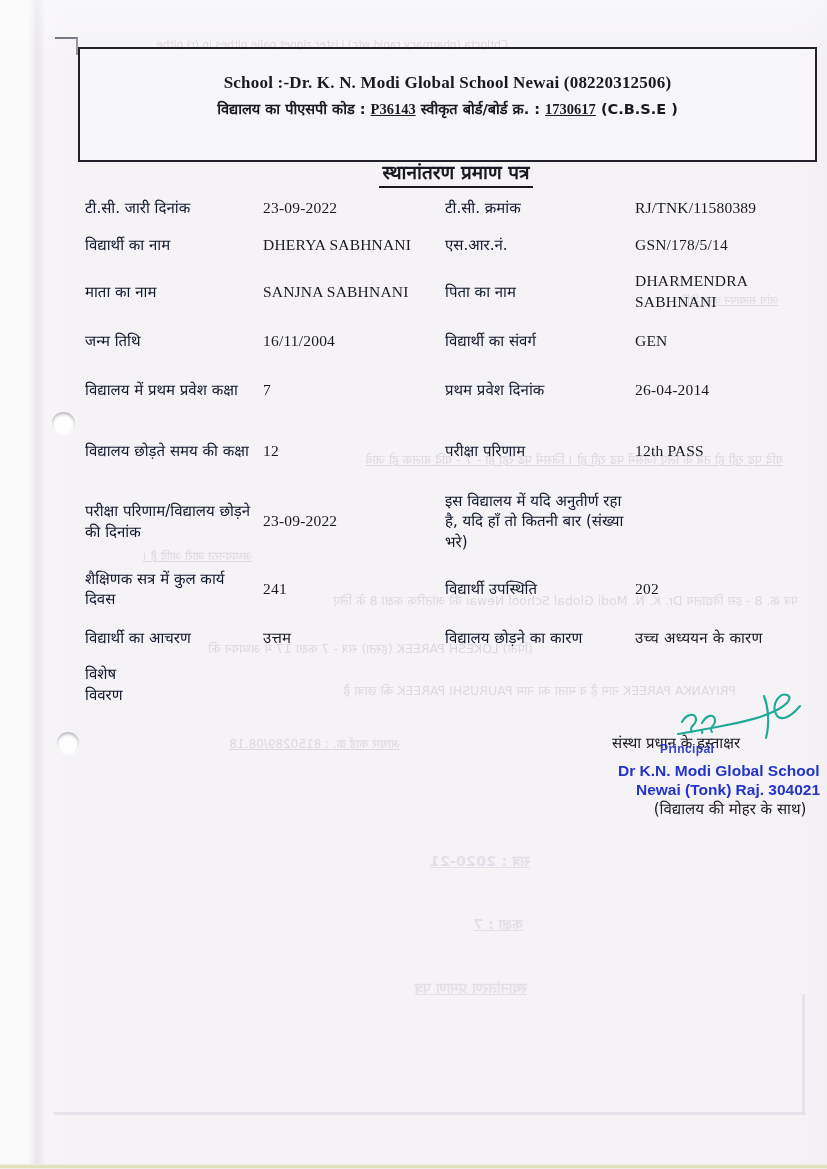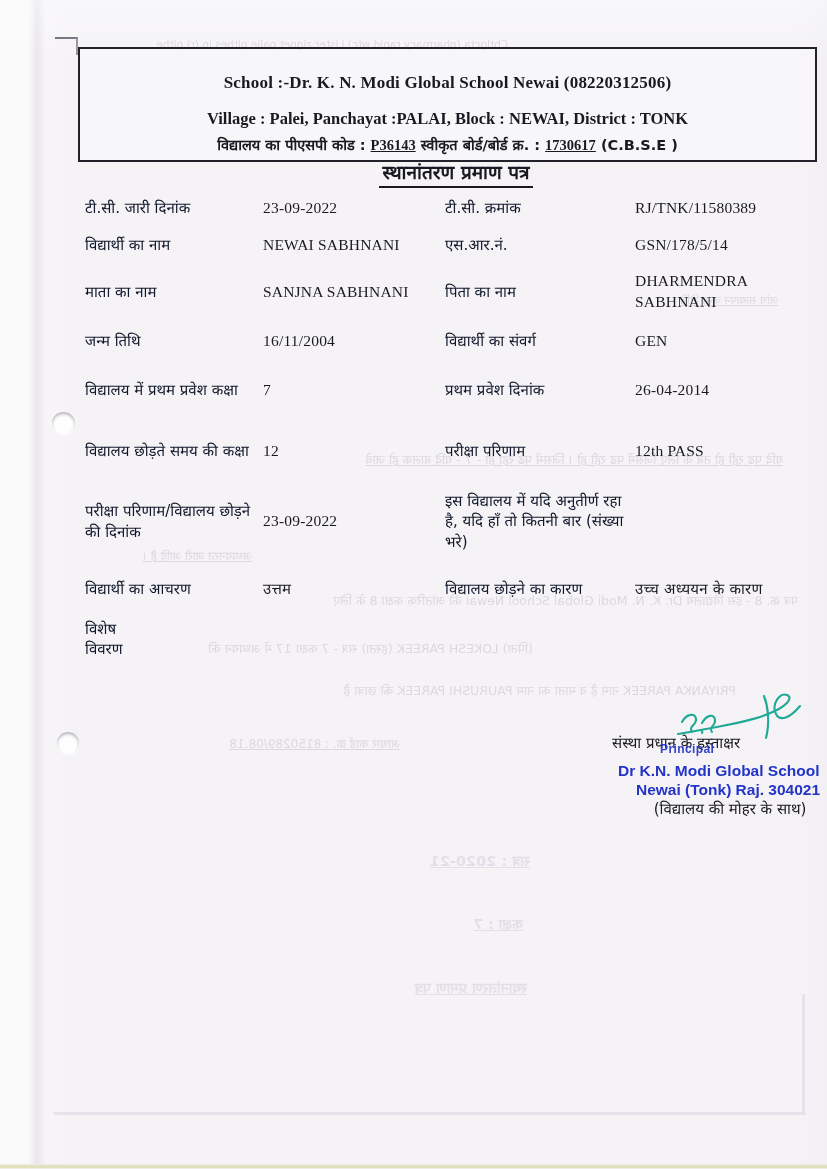--- a/index.html
+++ b/index.html
@@ -106,38 +106,37 @@
       <div class="ghost ghost-g10 u">सत्र : 2020-21</div>
       <div class="ghost ghost-g11 u">कक्षा : 7</div>
       <div class="ghost ghost-g12 u">स्थानांतरण प्रमाण पत्र</div>
     </div>
 
   <div class="hole hole-1"></div>
   <div class="hole hole-2"></div>
 
   <div class="header-box">
     <div class="hb-line1">School :-Dr. K. N. Modi Global School Newai (08220312506)</div>
-    <div class="hb-line2">Village : Palei, Panchayat :PALAI, Block : NEWAI, District : TONK</div>
     <div class="hb-line3"><span>विद्यालय का पीएसपी कोड : </span><span class="code">P36143</span><span>  स्वीकृत बोर्ड/बोर्ड क्र. : </span><span class="code">1730617</span><span> (C.B.S.E )</span></div>
   </div>
 
   <div class="doc-title">
     <span>स्थानांतरण प्रमाण पत्र</span>
   </div>
 
   <div id="form-rows">
       <div class="row">
         <div class="cell lbl">टी.सी. जारी दिनांक</div>
         <div class="cell val">23-09-2022</div>
         <div class="cell lbl">टी.सी. क्रमांक</div>
         <div class="cell val">RJ/TNK/11580389</div>
       </div>
       <div class="row">
         <div class="cell lbl">विद्यार्थी का नाम</div>
-        <div class="cell val">NEWAI SABHNANI</div>
+        <div class="cell val">DHERYA SABHNANI</div>
         <div class="cell lbl">एस.आर.नं.</div>
         <div class="cell val">GSN/178/5/14</div>
       </div>
       <div class="row">
         <div class="cell lbl">माता का नाम</div>
         <div class="cell val">SANJNA SABHNANI</div>
         <div class="cell lbl">पिता का नाम</div>
         <div class="cell val">DHARMENDRA SABHNANI</div>
       </div>
       <div class="row">
@@ -156,20 +155,26 @@
         <div class="cell lbl">विद्यालय छोड़ते समय की कक्षा</div>
         <div class="cell val">12</div>
         <div class="cell lbl">परीक्षा परिणाम</div>
         <div class="cell val">12th PASS</div>
       </div>
       <div class="row">
         <div class="cell lbl">परीक्षा परिणाम/विद्यालय छोड़ने की दिनांक</div>
         <div class="cell val">23-09-2022</div>
         <div class="cell lbl">इस विद्यालय में यदि अनुतीर्ण रहा है, यदि हाँ तो कितनी बार (संख्या भरे)</div>
         <div class="cell val"></div>
+      </div>
+      <div class="row">
+        <div class="cell lbl">शैक्षिणक सत्र में कुल कार्य दिवस</div>
+        <div class="cell val">241</div>
+        <div class="cell lbl">विद्यार्थी उपस्थिति</div>
+        <div class="cell val">202</div>
       </div>
       <div class="row">
         <div class="cell lbl">विद्यार्थी का आचरण</div>
         <div class="cell val hindi-val">उत्तम</div>
         <div class="cell lbl">विद्यालय छोड़ने का कारण</div>
         <div class="cell val hindi-val">उच्च अध्ययन के कारण</div>
       </div>
       <div class="row">
         <div class="cell lbl">विशेष
 विवरण</div>

